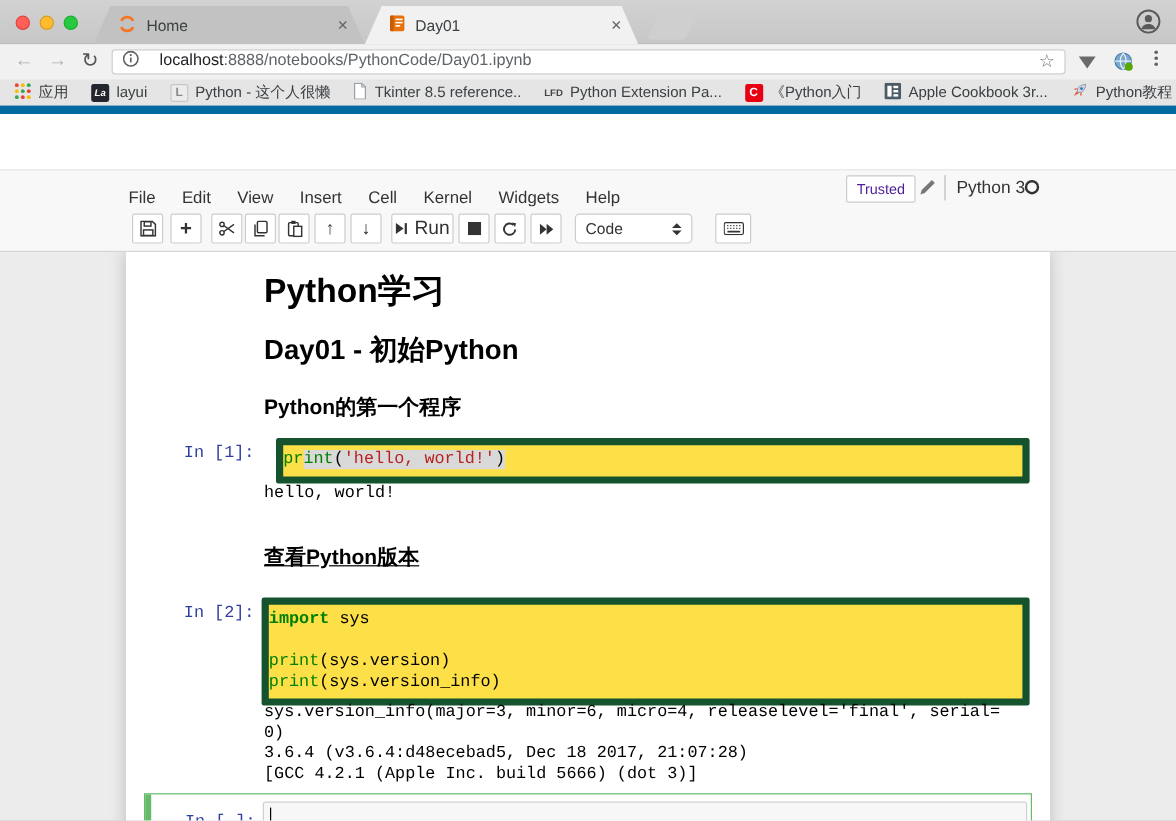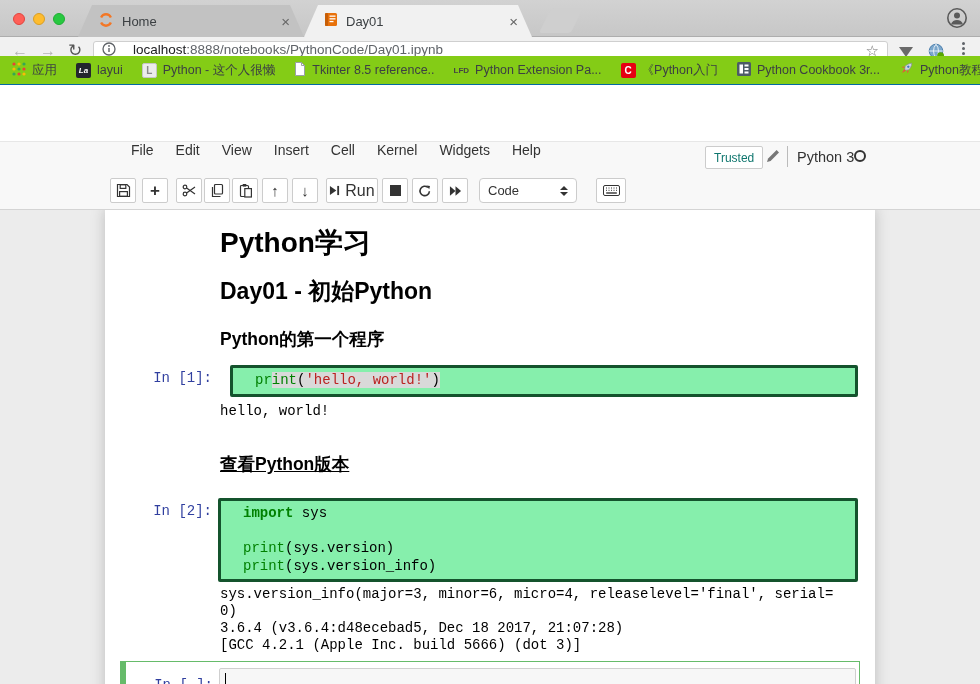--- a/index.html
+++ b/index.html
@@ -34,22 +34,22 @@
   .url-text b{color:#202124;font-weight:normal;}
   .star{color:#757575;font-size:15px;}
   .ext-v{position:absolute;left:899px;top:10px;width:0;height:0;
     border-left:7px solid transparent;border-right:7px solid transparent;border-top:10px solid #6a6a6a;}
   .ext-globe{position:absolute;left:928px;top:6px;}
   .dots3{position:absolute;left:962px;top:5px;color:#5f6368;font-size:15px;letter-spacing:0;line-height:6px;
     display:flex;flex-direction:column;gap:2px;align-items:center;}
   .dots3 i{width:3px;height:3px;border-radius:50%;background:#5f6368;}
 
   
-  .bmbar{position:absolute;top:56px;left:0;right:0;height:29px;background:#84cc16;
-    border-bottom:1px solid #0369a1;display:flex;align-items:center;padding:0 12px;gap:19px;
+  .bmbar{position:absolute;top:66px;left:0;right:0;height:29px;background:#e5e5e5;
+    border-bottom:7px solid #0369a1;display:flex;align-items:center;padding:0 12px;gap:19px;
     font-size:12.5px;color:#3c4043;}
   .bm{display:flex;align-items:center;gap:6px;white-space:nowrap;}
   .bm-sq{width:15px;height:15px;border-radius:2px;display:flex;align-items:center;justify-content:center;
     font-weight:bold;color:#fff;text-align:center;}
   .bm-la{background:#23262e;font-size:8px;font-style:italic;}
   .bm-l{background:#ececec;border:1px solid #c6c6c6;color:#8a8a8a;font-size:10px;}
   .bm-c{background:#e60012;font-size:10px;}
   .bm-lfd{font-size:8px;font-weight:bold;color:#444;letter-spacing:0;}
 
   
@@ -59,25 +59,25 @@
   .ntitle{position:absolute;left:229px;top:108px;display:flex;align-items:baseline;gap:8px;}
   .ntitle .t{font-size:20px;color:#000;}
   .ntitle .a{font-size:11.5px;color:#808080;}
   .pylogo{position:absolute;left:764px;top:101px;}
   .logout{position:absolute;left:813px;top:104px;width:56px;height:28px;background:#fff;
     border:1px solid #ccc;border-radius:2px;font-size:13px;color:#333;
     display:flex;align-items:center;justify-content:center;}
 
   
   .jmenu{position:absolute;top:141px;left:0;right:0;height:31px;background:#f8f8f8;
-    border-top:1px solid #e7e7e7;display:flex;align-items:flex-start;padding-left:120px;
+    border-top:1px solid #e7e7e7;display:flex;align-items:flex-end;padding-left:96px;
     font-size:14px;color:#333;}
   .mi{padding:0 11px;}
   .trusted{position:absolute;left:705px;top:146px;height:23px;padding:0 8px;background:#fff;
-    border:1px solid #ccc;border-radius:2px;font-size:12px;color:#0f766e;display:flex;align-items:center;}
+    border:1px solid #ccc;border-radius:2px;font-size:12px;color:#4c1d95;display:flex;align-items:center;}
   .pencil{position:absolute;left:766px;top:149px;}
   .mdiv{position:absolute;left:787px;top:146px;width:1px;height:21px;background:#bbb;}
   .kname{position:absolute;left:797px;top:149px;font-size:14.5px;color:#333;}
   .kcircle{position:absolute;left:854px;top:150px;width:12px;height:12px;border:2px solid #333;border-radius:50%;}
 
   
   .jtoolbar{position:absolute;top:172px;left:0;right:0;height:38px;background:#f8f8f8;
     border-bottom:1px solid #d4d4d4;}
   .tbtn{position:absolute;top:6px;height:25px;width:26px;background:#fff;border:1px solid #ccc;
     border-radius:2px;display:flex;align-items:center;justify-content:center;color:#333;}
@@ -96,22 +96,22 @@
   .nbcontainer{position:absolute;left:105px;top:0;width:770px;height:520px;background:#fff;
     box-shadow:0 0 12px 1px rgba(87,87,87,.28);}
   .mono{font-family:"Liberation Mono","DejaVu Sans Mono",monospace;}
   .md-h1{position:absolute;left:115px;top:14px;font-size:28px;font-weight:bold;color:#000;}
   .md-h2{position:absolute;left:115px;top:66px;font-size:23px;font-weight:bold;color:#000;}
   .md-h3a{position:absolute;left:115px;top:117px;font-size:17.5px;font-weight:bold;color:#000;}
   .md-h3b{position:absolute;left:115px;top:242px;font-size:17.5px;font-weight:bold;color:#000;text-decoration:underline;}
   .cellrow{position:absolute;left:15px;width:738px;display:flex;}
   .row1{top:155px;gap:12px;} .row2{top:288px;}
   .prompt{width:98px;text-align:right;padding:5px 6px 0 0;font-size:14px;color:#303F9F;}
-  .inputarea{flex:1;border:3px solid #14532d;border-radius:2px;background:#86efac;
-    padding:4px 22px;font-size:14px;line-height:17.5px;color:#000;}
+  .inputarea{flex:1;border:6px solid #14532d;border-radius:2px;background:#fde047;
+    padding:4px 0;font-size:14px;line-height:17.5px;color:#000;}
   .tok-kw{color:#008000;font-weight:bold;}
   .tok-fn{color:#008000;}
   .tok-str{color:#BA2121;}
   .sel{background:#d9d9d9;}
   .cline{min-height:17.5px;white-space:pre;}
   .out1{position:absolute;left:115px;top:193px;font-size:14px;color:#000;}
   .outblk{position:absolute;left:115px;top:376px;font-size:14px;line-height:17px;color:#000;}
   .outblk div{white-space:pre;}
   .cell-sel{position:absolute;left:15px;top:451px;width:740px;height:60px;
     border:1px solid #66BB6A;background:#fff;display:flex;padding:6px 3px 0 0;}
@@ -251,21 +251,21 @@
     <span class="bm">
       <span>
         <svg width="14" height="14" viewBox="0 0 14 14">
             <rect width="14" height="14" rx="1.5" fill="#4d5b66"></rect>
         <rect x="2.5" y="2.5" width="3.5" height="9" fill="#fff"></rect>
             <rect x="7.5" y="2.5" width="4" height="2" fill="#fff"></rect>
         <rect x="7.5" y="6" width="4" height="2" fill="#fff"></rect>
             <rect x="7.5" y="9.5" width="4" height="2" fill="#fff"></rect>
           </svg>
       </span>
-      <span>Python Cookbook 3r...</span>
+      <span>Apple Cookbook 3r...</span>
     </span>
 
     <span class="bm">
       <span>
         <svg width="15" height="15" viewBox="0 0 15 15">
             <g transform="rotate(45 7.5 7.5)">
         <path d="M7.5 0C9.5 2 10 5 10 7l-2.5 3L5 7c0-2 .5-5 2.5-7z" fill="#cdd6e0" stroke="#7f8a97" stroke-width=".6"></path>
         <circle cx="7.5" cy="5" r="1.2" fill="#3f77c0"></circle>
         <path d="M6.3 9.5L7.5 14l1.2-4.5z" fill="#e8553c"></path>
         <path d="M5 7L3 10l2.2-.8zM10 7l2 3-2.2-.8z" fill="#e8553c"></path>

